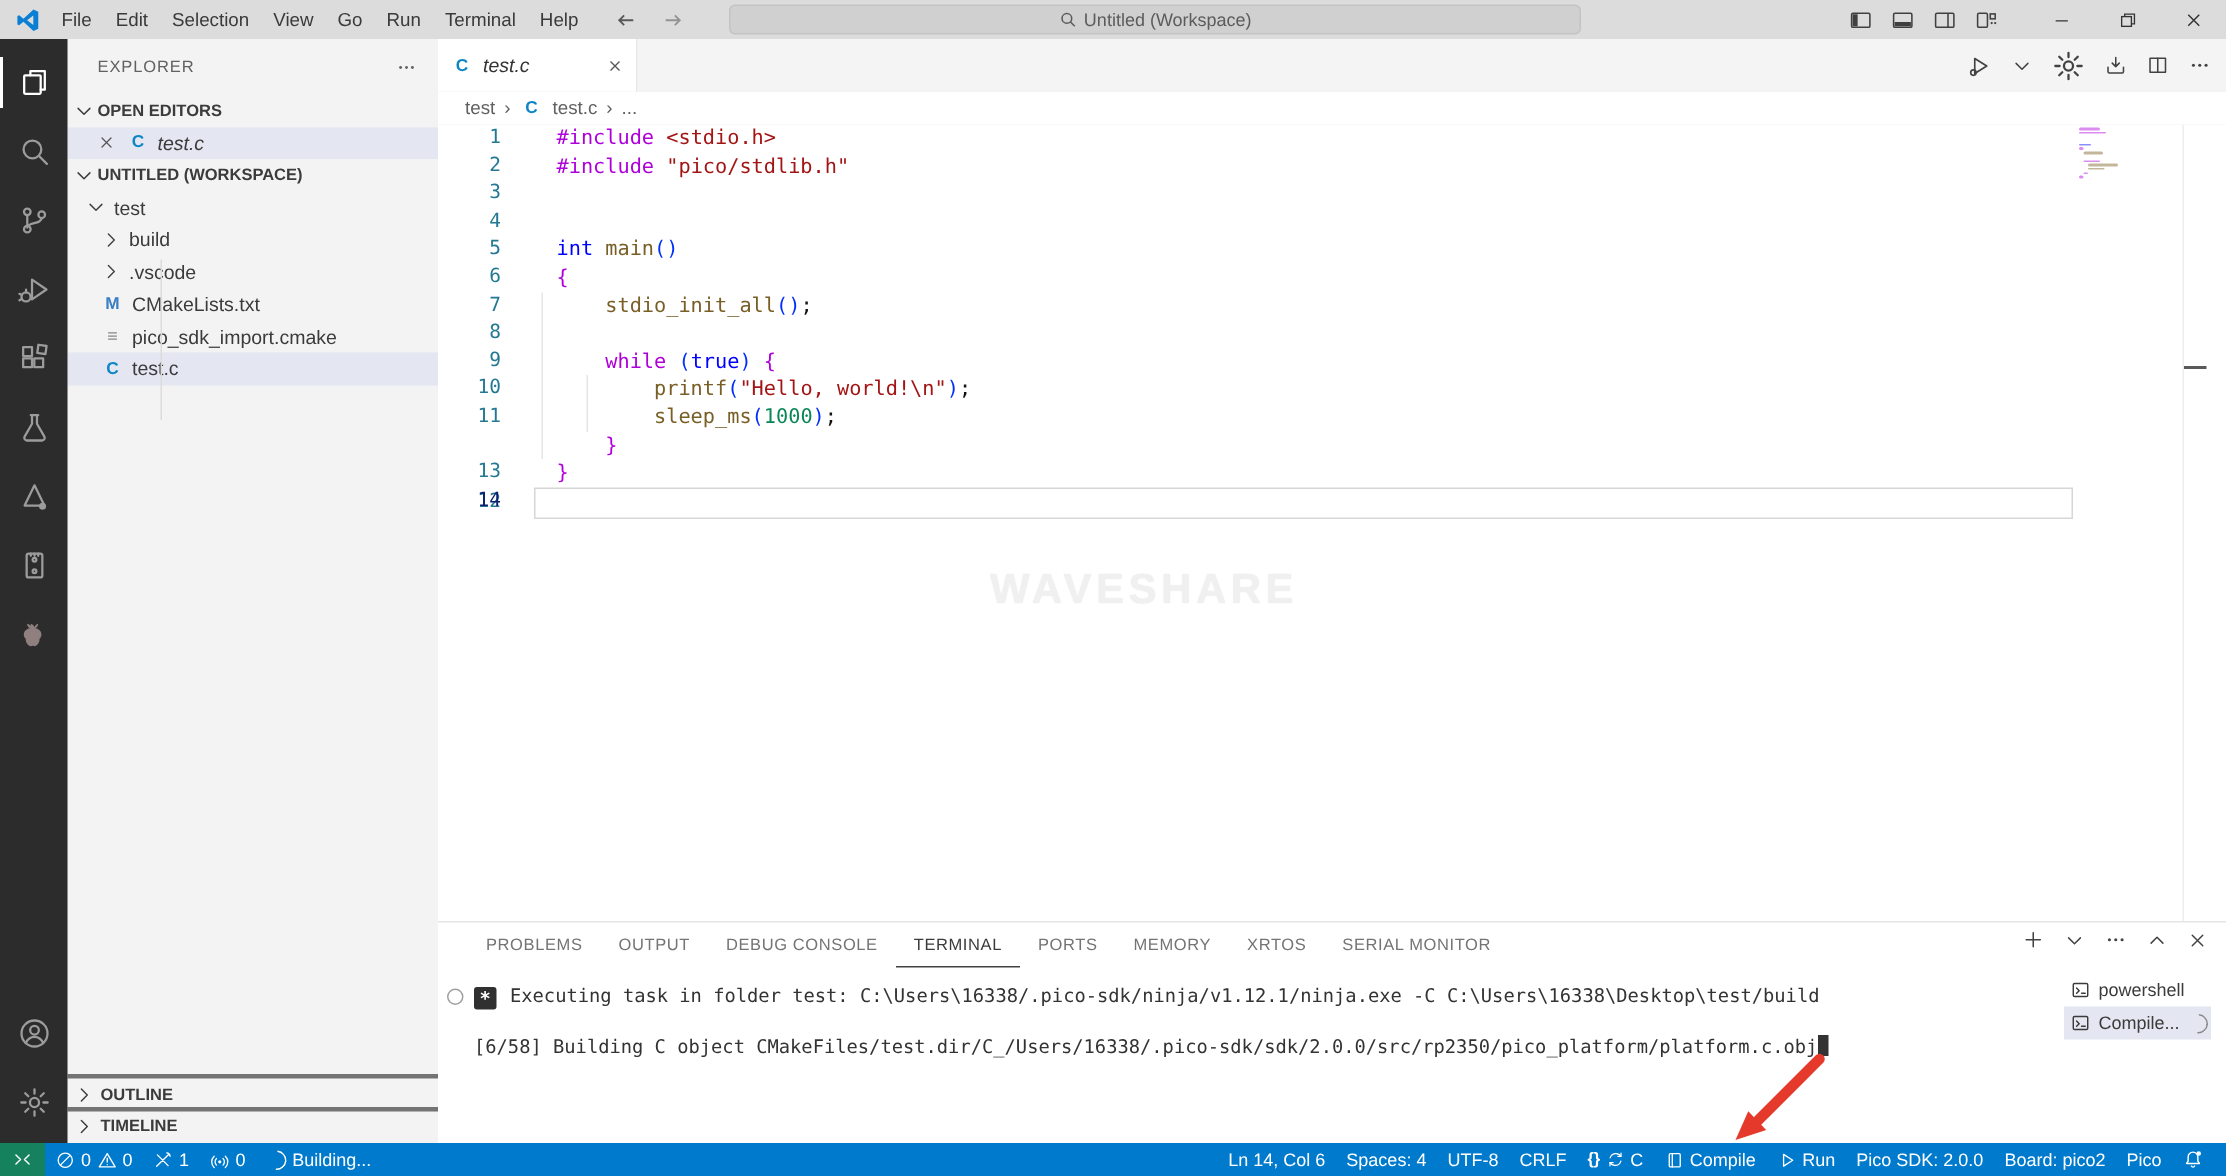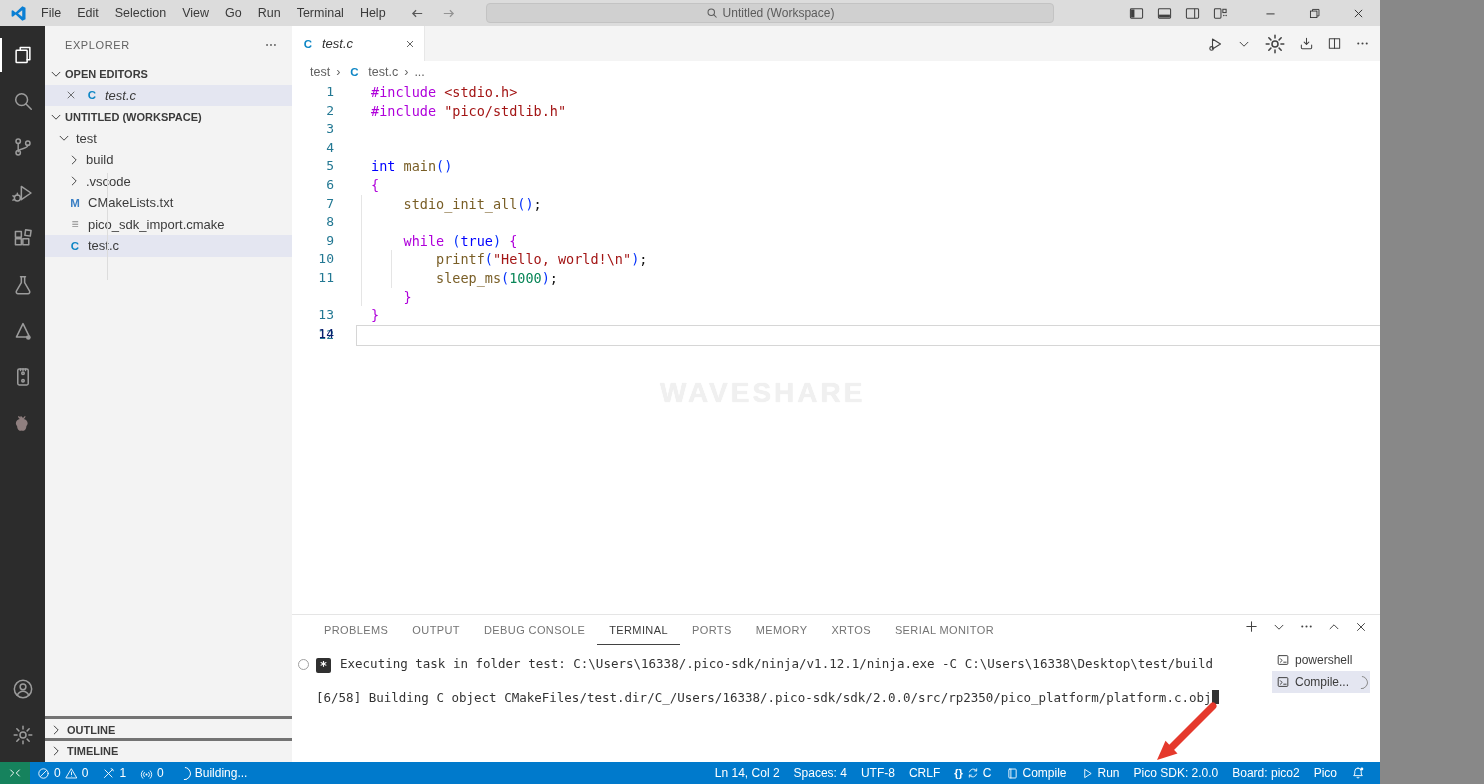--- a/index.html
+++ b/index.html
@@ -1,16 +1,16 @@
 <!DOCTYPE html>
 <html><head>
 <meta charset="utf-8">
 <style>
   html,body{margin:0;padding:0;background:#888;}
-  .screen{position:relative;width:1380px;height:784px;background:#e5e5e5;overflow:hidden;
+  .screen{position:relative;width:1484px;height:784px;background:#e5e5e5;overflow:hidden;
           font-family:"Liberation Sans",sans-serif;color:#333;}
   .icon{display:inline-flex;align-items:center;justify-content:center;line-height:0;}
   .icon svg{display:block;}
 
   
   .titlebar{position:absolute;left:0;top:0;right:0;height:26px;background:#dcdcdc;
             display:flex;align-items:center;font-size:12.5px;color:#3a3a3a;z-index:5;}
   .vscode-logo{margin:0 6px 0 10px;}
   .menu-item{padding:0 8px;cursor:default;}
   .nav-arrows{margin-left:16px;display:flex;gap:16px;color:#585858;}
@@ -624,21 +624,21 @@
         </div>
         <div class="sb-item">
           <span class="icon">
             <span class="spin"></span>
           </span>
           <span>Building...</span>
         </div>
       </div>
     <div class="sb-right" id="sb-right">
         <div class="sb-item">
-          <span>Ln 14, Col 2</span>
+          <span>Ln 14, Col 6</span>
         </div>
         <div class="sb-item">
           <span>Spaces: 4</span>
         </div>
         <div class="sb-item">
           <span>UTF-8</span>
         </div>
         <div class="sb-item">
           <span>CRLF</span>
         </div>

